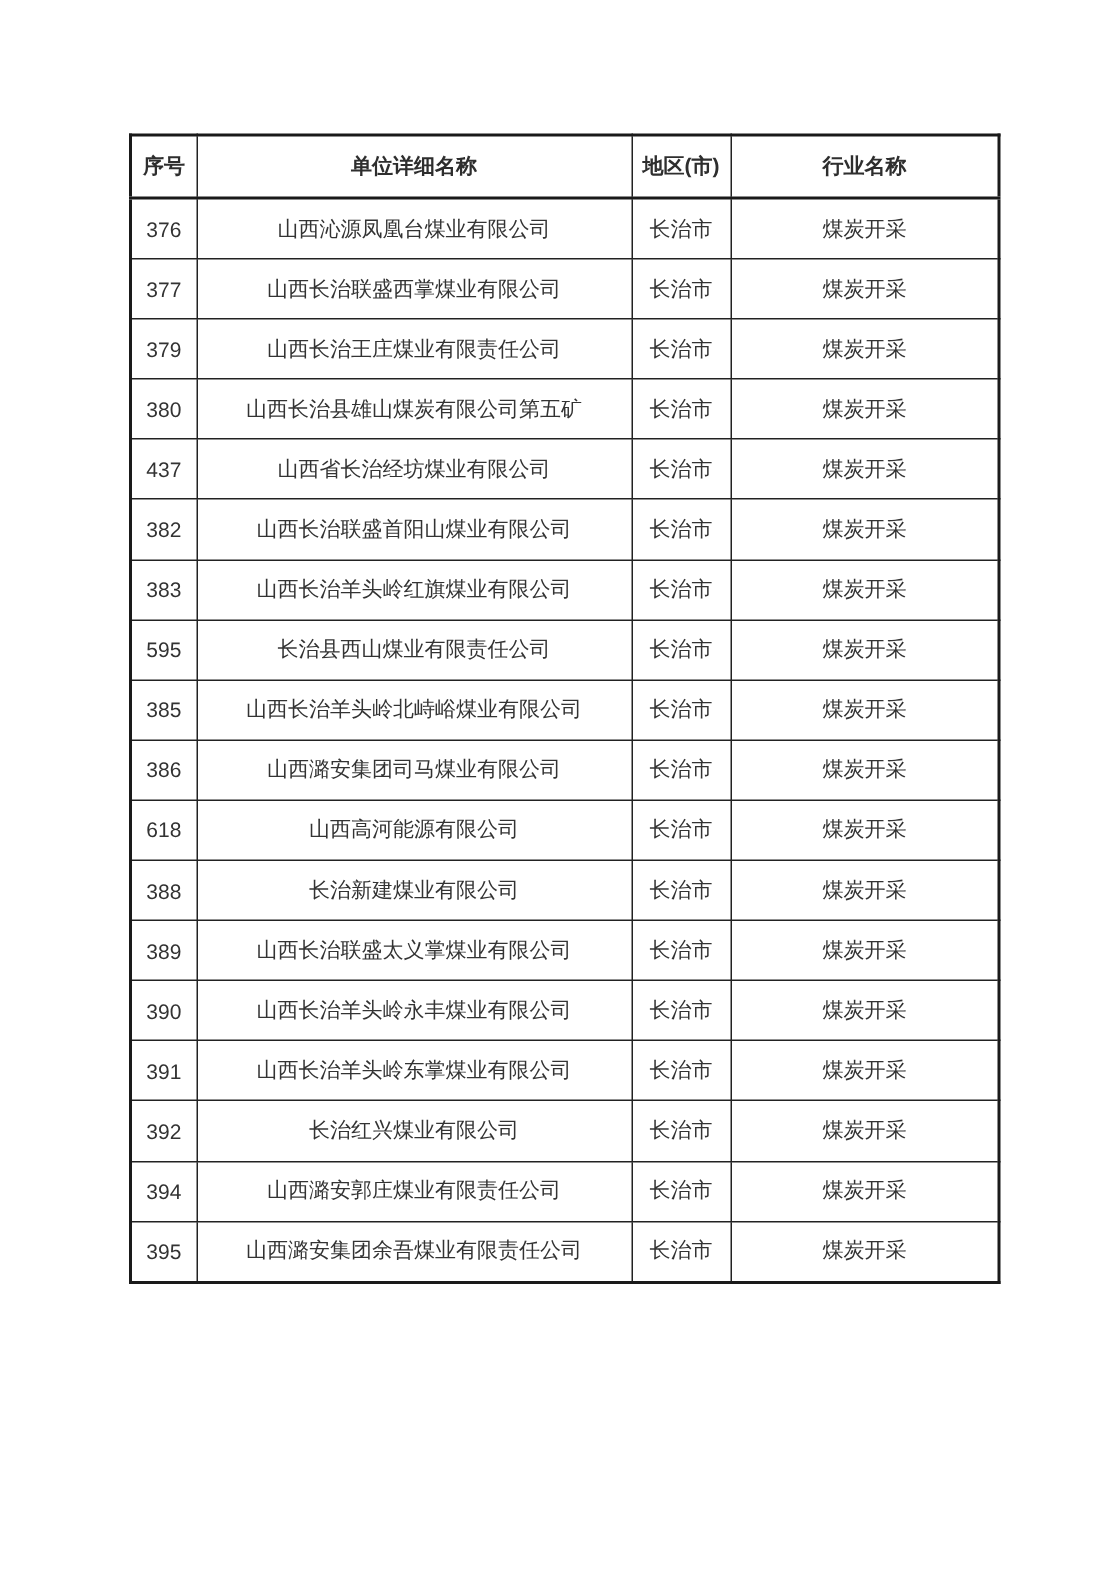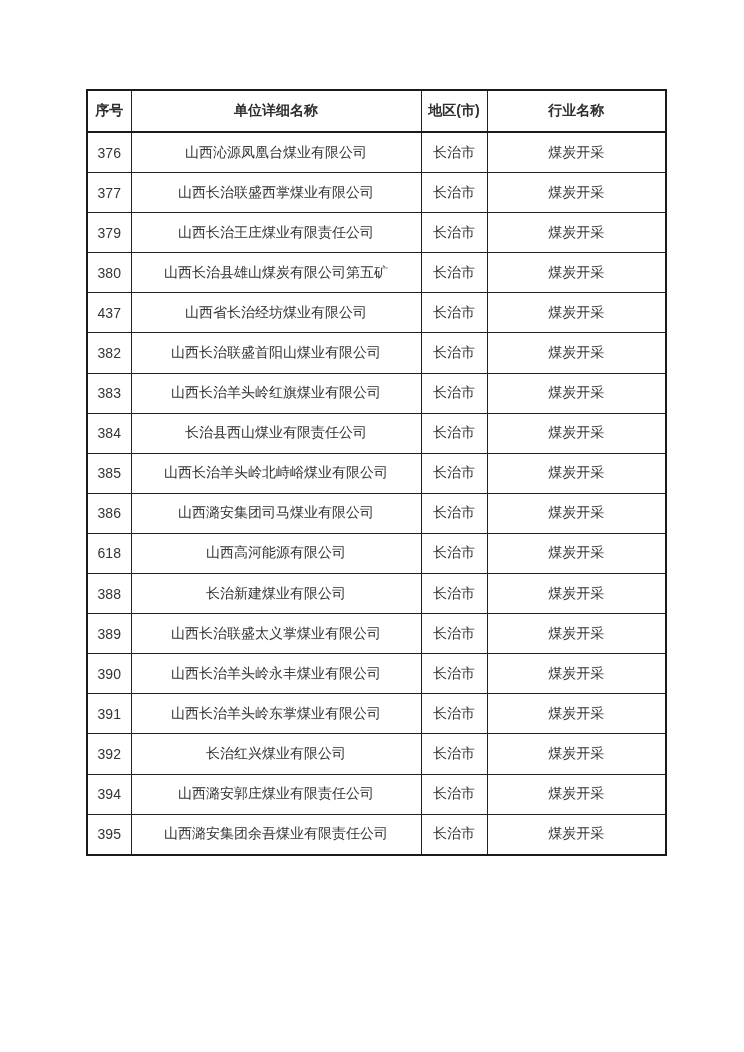--- a/index.html
+++ b/index.html
@@ -113,21 +113,21 @@
           <td>长治市</td>
           <td>煤炭开采</td>
         </tr>
         <tr>
           <td>383</td>
           <td>山西长治羊头岭红旗煤业有限公司</td>
           <td>长治市</td>
           <td>煤炭开采</td>
         </tr>
         <tr>
-          <td>384</td>
+          <td>595</td>
           <td>长治县西山煤业有限责任公司</td>
           <td>长治市</td>
           <td>煤炭开采</td>
         </tr>
         <tr>
           <td>385</td>
           <td>山西长治羊头岭北峙峪煤业有限公司</td>
           <td>长治市</td>
           <td>煤炭开采</td>
         </tr>

